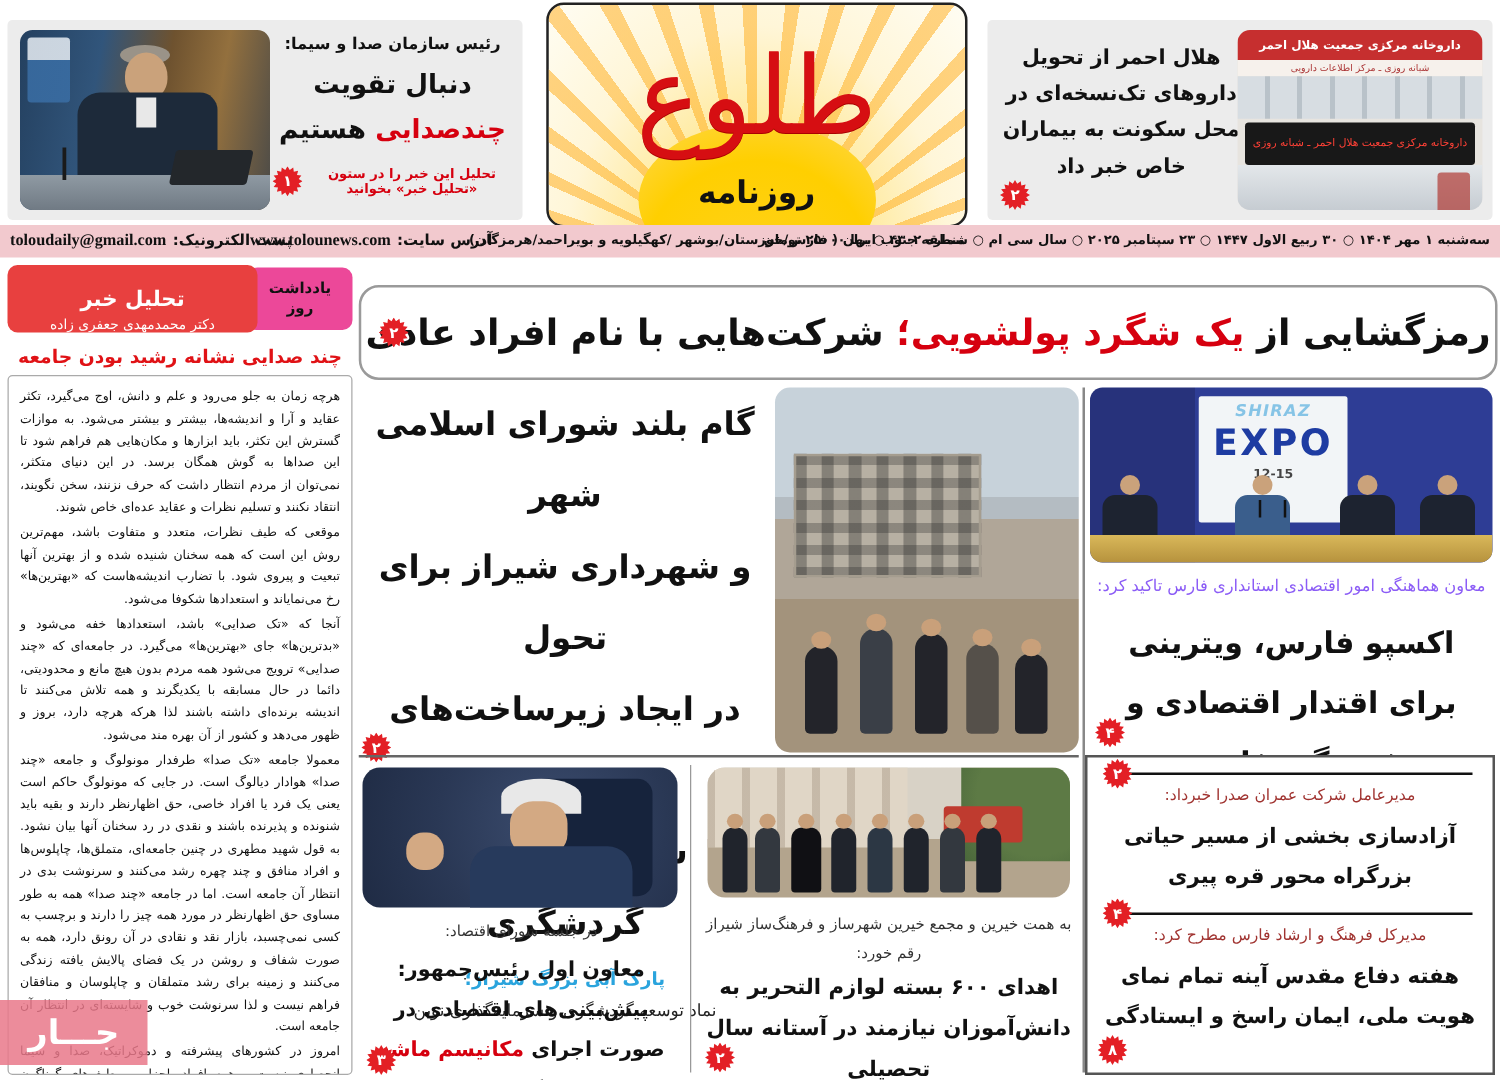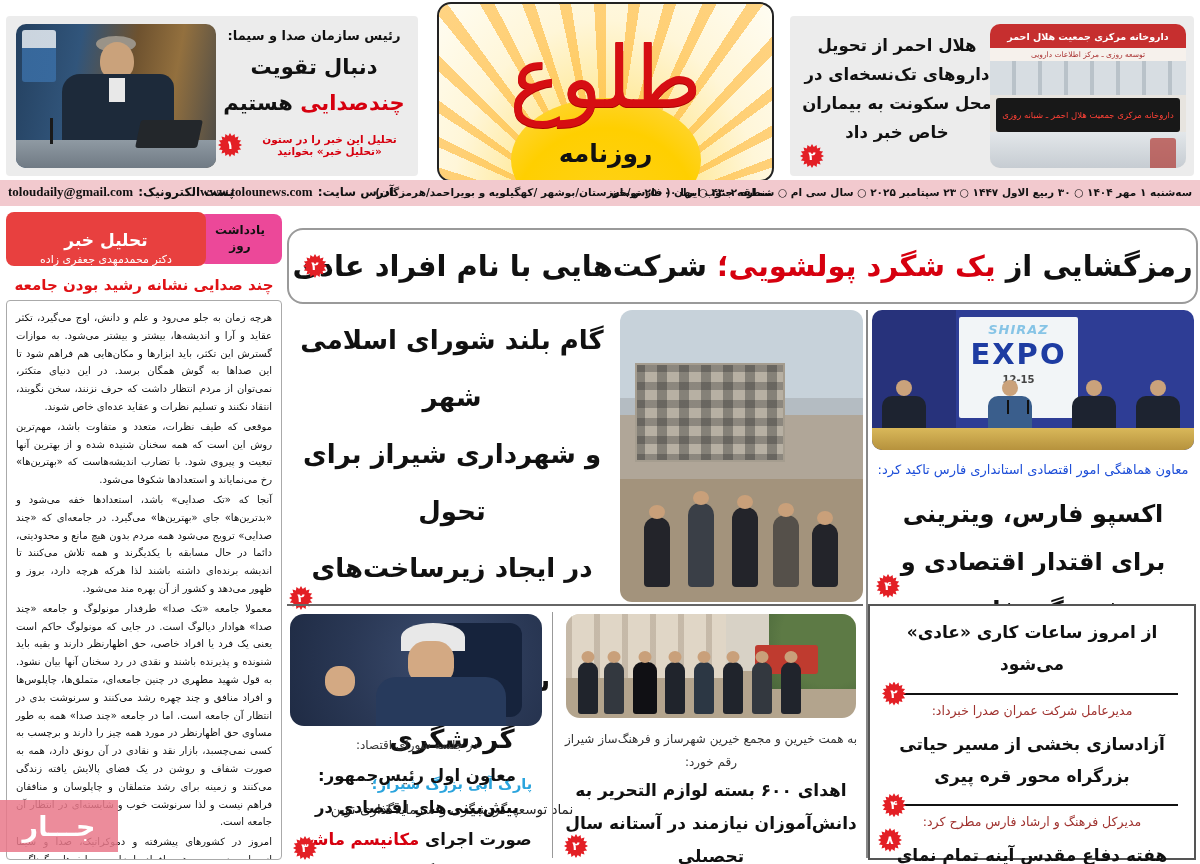--- a/index.html
+++ b/index.html
@@ -114,21 +114,21 @@
   .expo-dates{margin-top:3px;color:#444;font-size:10px;font-weight:bold;}
   .expo-table{position:absolute;bottom:0;left:0;right:0;height:16%;background:linear-gradient(#d9b85a,#b6923d);}
   .suit{position:absolute;bottom:14%;width:44px;height:34px;background:#1d2330;border-radius:10px 10px 0 0;}
   .suit::before{content:"";position:absolute;top:-16px;left:50%;transform:translateX(-50%);width:16px;height:16px;border-radius:50%;background:#caa27b;}
   .suit.s1{left:3%;}
   .suit.s2{left:36%;background:#3a5e8c;}
   .suit.s3{left:62%;}
   .suit.s4{left:82%;}
   .mic{position:absolute;bottom:26%;width:2px;height:14px;background:#111;}
   .mic.m1{left:42%;} .mic.m2{left:48%;}
-  .expo-kicker{position:absolute;left:872px;top:462px;width:322px;text-align:center;font-size:13px;color:#1d4ed8;}
+  .expo-kicker{position:absolute;left:872px;top:462px;width:322px;text-align:center;font-size:13px;color:#8b5cf6;}
   .expo-headline{position:absolute;left:872px;top:490px;width:322px;text-align:center;font-size:24px;font-weight:bold;line-height:2.0;}
   .expo-badge{position:absolute;left:876px;top:574px;}
 
   
   .vline1{position:absolute;left:866px;top:310px;width:2px;height:548px;background:#888;}
   .hline1{position:absolute;left:287px;top:604px;width:576px;height:2px;background:#666;}
   .vline2{position:absolute;left:552px;top:612px;width:1px;height:246px;background:#999;}
 
   
   .aref{position:absolute;left:287px;top:610px;width:260px;height:250px;}
@@ -201,21 +201,21 @@
     <div class="sun"></div>
     <div class="logo-title">طلوع</div>
     <div class="logo-sub">روزنامه</div>
   </div>
 
   <div class="top-right">
     <div class="tr-text">هلال احمر از تحویل داروهای تک‌نسخه‌ای در محل سکونت به بیماران خاص خبر داد</div>
     <span class="badge tr-badge">۲</span>
     <div class="photo pharmacy">
       <div class="ph-banner">داروخانه مرکزی جمعیت هلال احمر</div>
-      <div class="ph-sub">توسعه روزی ـ مرکز اطلاعات دارویی</div>
+      <div class="ph-sub">شبانه روزی ـ مرکز اطلاعات دارویی</div>
       <div class="ph-win"></div>
       <div class="ph-led">داروخانه مرکزی جمعیت هلال احمر ـ شبانه روزی</div>
       <div class="ph-front"></div>
       <div class="ph-door"></div>
     </div>
   </div>
 
   <div class="strip">
     <span class="strip-date">سه‌شنبه ۱ مهر ۱۴۰۴ ○ ۳۰ ربیع الاول ۱۴۴۷ ○ ۲۳ سپتامبر ۲۰۲۵ ○ سال سی ام ○ شماره ۴۳۰۲ ○ بها ۲۵۰۰۰ تومان</span>
     <span class="strip-region">منطقه جنوب ایران ( فارس/خوزستان/بوشهر /کهگیلویه و بویراحمد/هرمزگان)</span>
@@ -318,21 +318,20 @@
       <div class="dfig d7"></div>
       <div class="dfig d8"></div>
     </div>
     <div class="d-kicker">به همت خیرین و مجمع خیرین شهرساز و فرهنگ‌ساز شیراز رقم خورد:</div>
     <div class="d-headline">اهدای ۶۰۰ بسته لوازم التحریر به دانش‌آموزان نیازمند در آستانه سال تحصیلی</div>
     <span class="badge d-badge">۲</span>
   </div>
 
   <div class="rail">
     <div class="rail-item">
-      <div class="r-headline">از امروز ساعات کاری «عادی» می‌شود</div>
       <div class="r-rule">
           <span class="badge">۲</span>
         </div>
     </div>
     <div class="rail-item">
       <div class="r-kicker">مدیرعامل شرکت عمران صدرا خبرداد:</div>
       <div class="r-headline">آزادسازی بخشی از مسیر حیاتی بزرگراه محور قره پیری</div>
       <div class="r-rule">
           <span class="badge">۴</span>
         </div>

